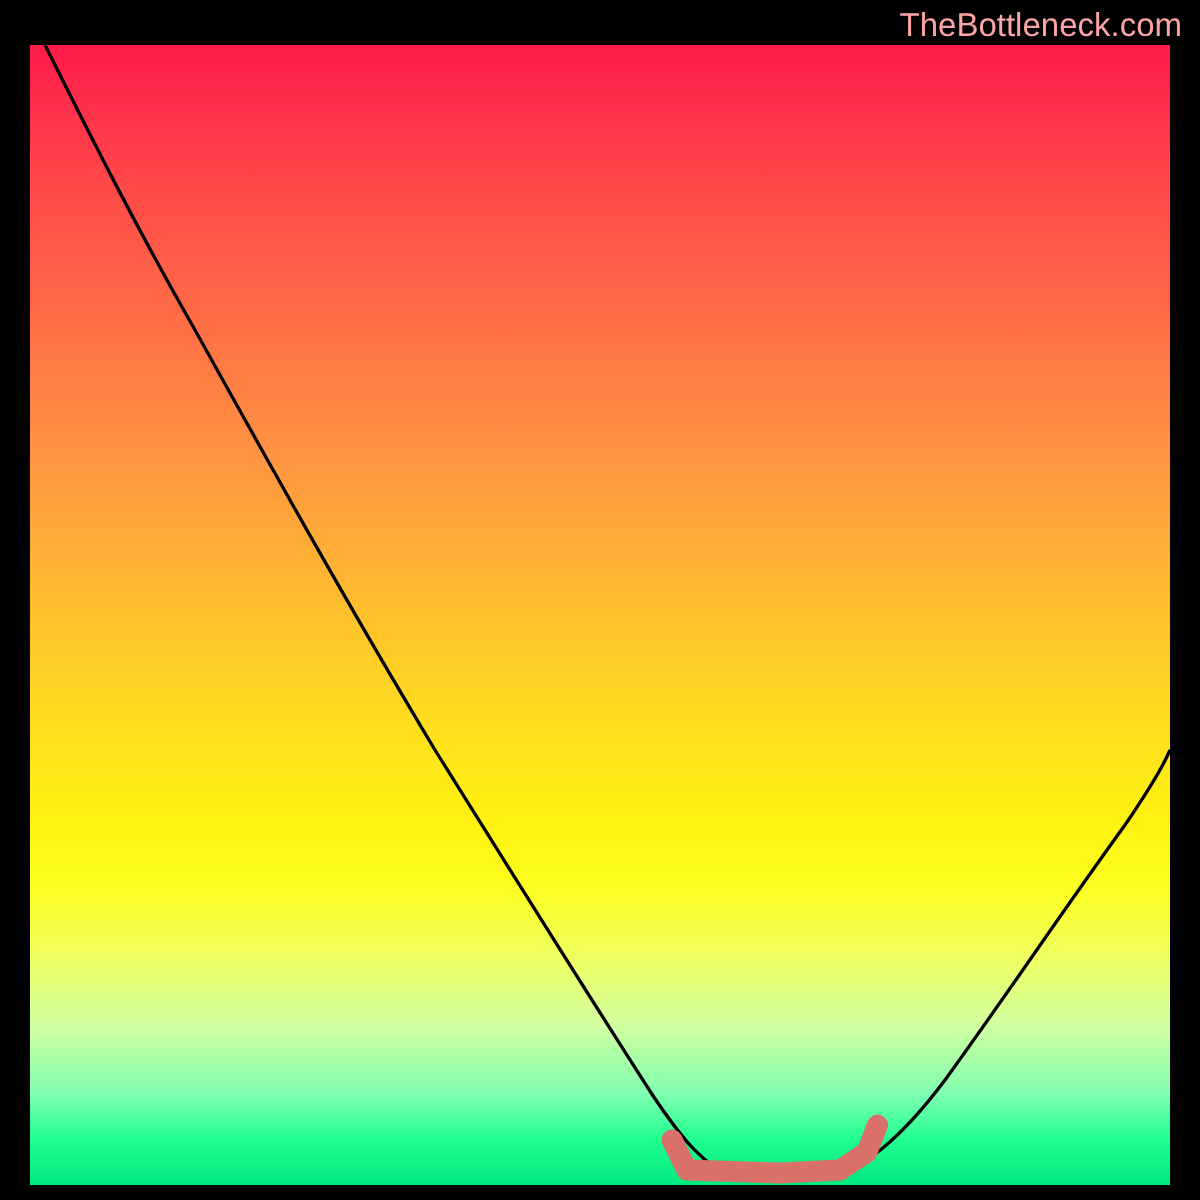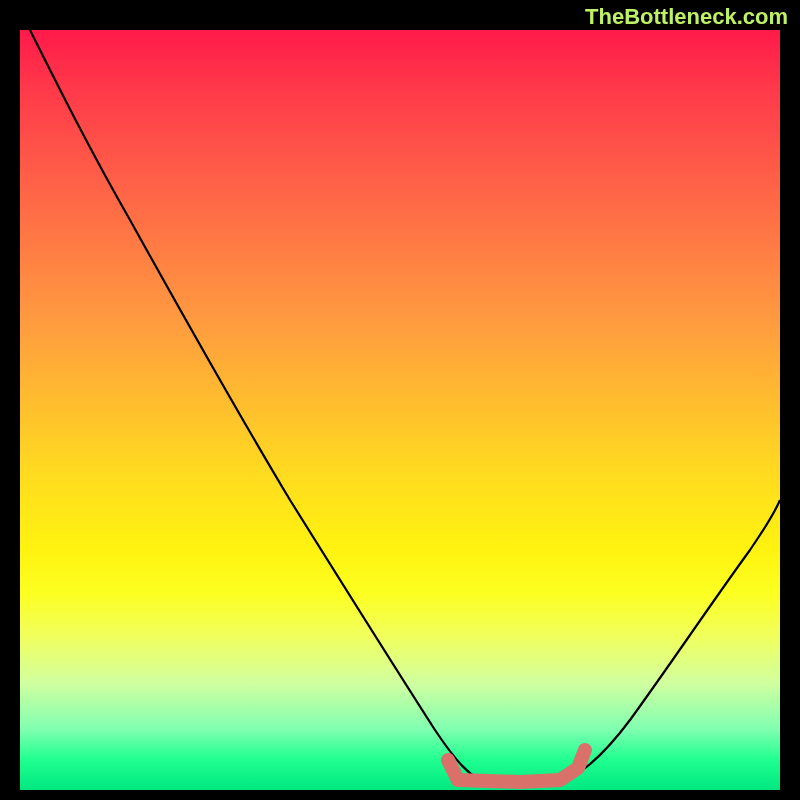--- a/index.html
+++ b/index.html
@@ -8,23 +8,23 @@
     height: 800px;
     background: #000;
     position: relative;
     font-family: Arial, sans-serif;
     overflow: hidden;
   }
   .watermark {
     position: absolute;
     top: 4px;
     right: 12px;
-    color: #bef264;
+    color: #fca5a5;
     font-size: 22px;
-    font-weight: 700;
+    font-weight: 400;
     z-index: 10;
   }
   .plot-area {
     position: absolute;
     left: 20px;
     top: 30px;
     width: 760px;
     height: 760px;
   }
   .plot-bg {

